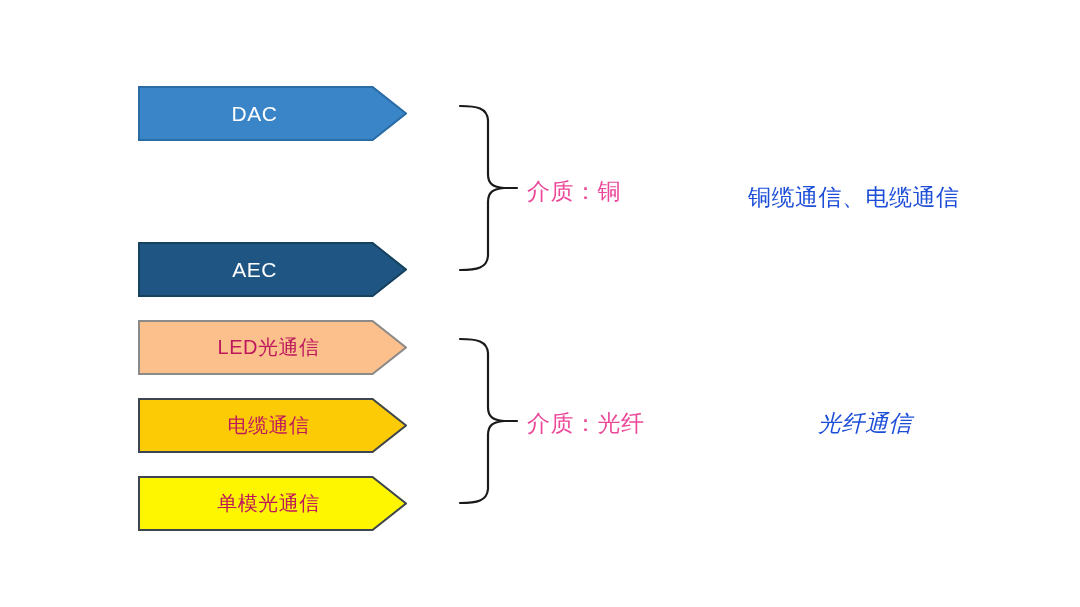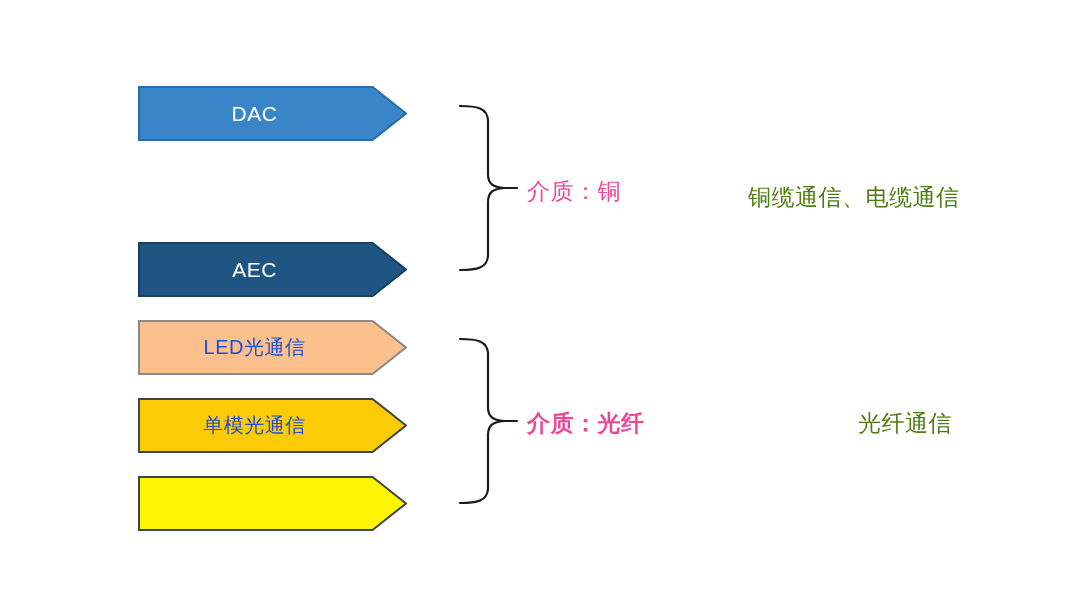--- a/index.html
+++ b/index.html
@@ -52,39 +52,39 @@
     display: flex;
     align-items: center;
     justify-content: center;
     font-size: 20px;
     letter-spacing: 0.5px;
     white-space: nowrap;
     user-select: none;
   }
   .arrow-label.latin { font-size: 21px; }
   .light-text { color: #ffffff; }
-  .dark-text  { color: #1d4ed8; }
+  .dark-text  { color: #be185d; margin-left: 14px; }
 
   
   .bracket {
     position: absolute;
   }
 
   
   .group-label {
     position: absolute;
     font-size: 23px;
     color: #ec4899;
     white-space: nowrap;
     letter-spacing: 0.5px;
   }
   .note-label {
     position: absolute;
     font-size: 23px;
-    color: #4d7c0f;
+    color: #1d4ed8;
     white-space: nowrap;
     letter-spacing: 0.5px;
   }
 </style>
 </head>
 <body>
 
 <div id="canvas">
 
   <div class="arrow-row" style="top:86px;">
@@ -110,28 +110,29 @@
       <polygon points="1,1 234.5,1 268,27.5 234.5,54 1,54" fill="none" stroke="#8a8a8a" stroke-width="2"></polygon>
     </svg>
     <div class="arrow-label dark-text">LED光通信</div>
   </div>
 
   <div class="arrow-row" style="top:398px;">
     <div class="arrow-shape" style="background:#fdcb06;"></div>
     <svg class="arrow-outline" viewBox="0 0 269 55" preserveAspectRatio="none">
       <polygon points="1,1 234.5,1 268,27.5 234.5,54 1,54" fill="none" stroke="#3d4650" stroke-width="2"></polygon>
     </svg>
-    <div class="arrow-label dark-text">单模光通信</div>
+    <div class="arrow-label dark-text">电缆通信</div>
   </div>
 
   <div class="arrow-row" style="top:476px;">
     <div class="arrow-shape" style="background:#fdf600;"></div>
     <svg class="arrow-outline" viewBox="0 0 269 55" preserveAspectRatio="none">
       <polygon points="1,1 234.5,1 268,27.5 234.5,54 1,54" fill="none" stroke="#3d4650" stroke-width="2"></polygon>
     </svg>
+    <div class="arrow-label dark-text">单模光通信</div>
   </div>
 
   <svg class="bracket" style="left:455px; top:98px; width:70px; height:190px;" viewBox="0 0 70 190">
     <path d="M 5 8
              C 22 8, 32 10, 33 22
              L 33 76
              C 33 86, 38 89, 49 90
              C 38 91, 33 94, 33 104
              L 33 158
              C 32 170, 22 172, 5 172" fill="none" stroke="#1a1a1a" stroke-width="2.2" stroke-linecap="round" stroke-linejoin="round"></path>
@@ -143,18 +144,18 @@
              C 22 8, 32 10, 33 22
              L 33 76
              C 33 86, 38 89, 49 90
              C 38 91, 33 94, 33 104
              L 33 158
              C 32 170, 22 172, 5 172" fill="none" stroke="#1a1a1a" stroke-width="2.2" stroke-linecap="round" stroke-linejoin="round"></path>
     <line x1="49" y1="90" x2="62" y2="90" stroke="#1a1a1a" stroke-width="2.2" stroke-linecap="round"></line>
   </svg>
 
   <div class="group-label" style="left:527px; top:176px;">介质：铜</div>
-  <div class="group-label" style="left:527px; top:408px;font-weight:bold;">介质：光纤</div>
+  <div class="group-label" style="left:527px; top:408px;">介质：光纤</div>
 
   <div class="note-label" style="left:748px; top:182px;">铜缆通信、电缆通信</div>
-  <div class="note-label" style="left:858px; top:408px;">光纤通信</div>
+  <div class="note-label" style="left:818px; top:408px;font-style:italic;">光纤通信</div>
 
 </div>
 
 </body></html>

